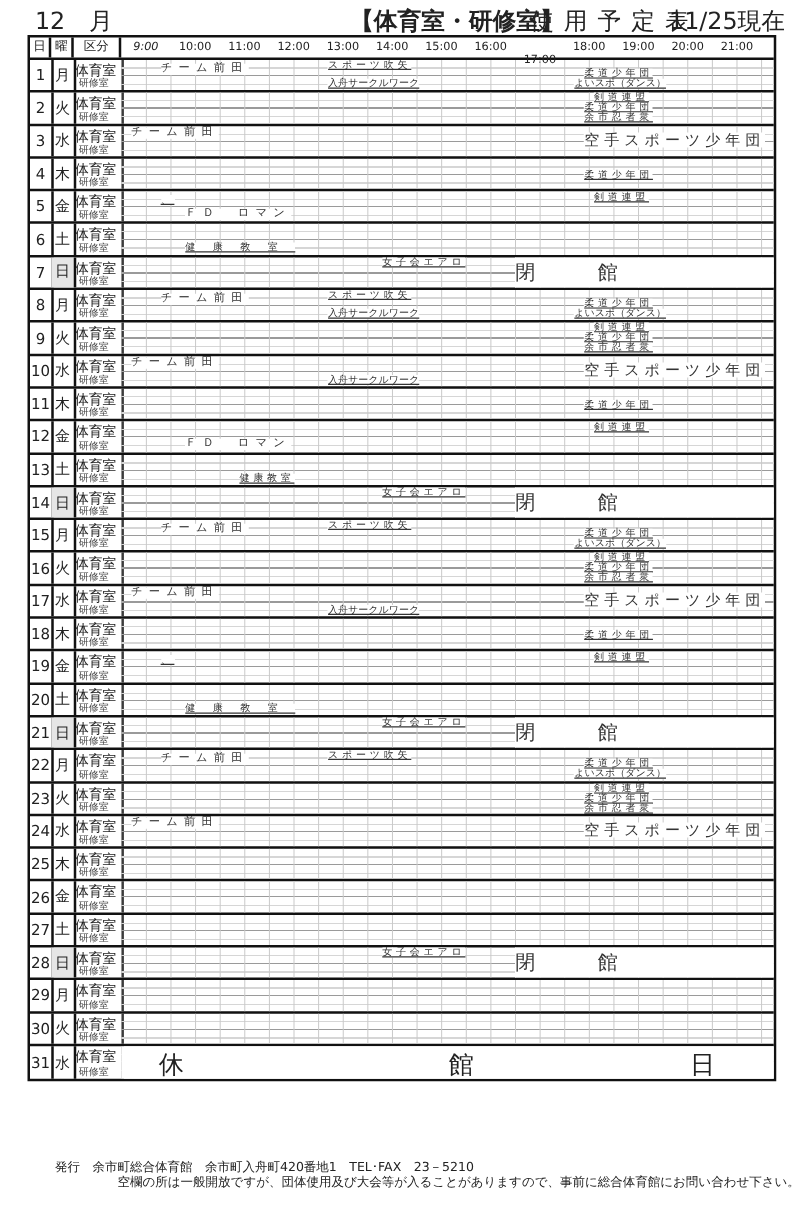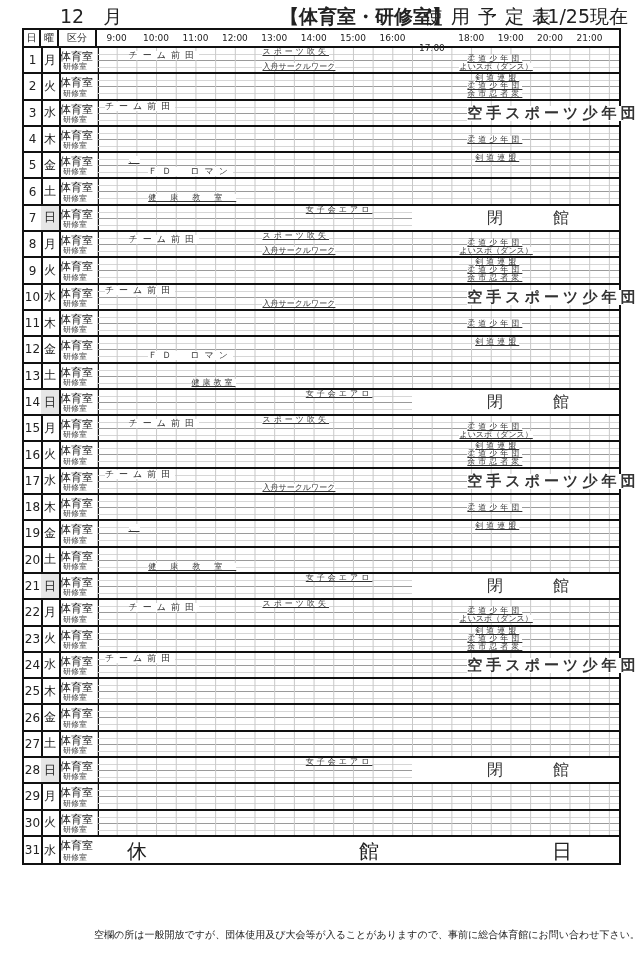--- a/index.html
+++ b/index.html
@@ -1,19 +1,19 @@
 <!DOCTYPE html>
 <html><head>
 <meta charset="utf-8">
 <style>
   html,body{margin:0;padding:0;background:#fff;}
   body{width:640px;height:975px;position:relative;overflow:hidden;font-family:"DejaVu Sans",sans-serif;color:#222;}
   .title{position:absolute;left:0;top:0;width:640px;height:28px;}
   .title span{position:absolute;top:4px;font-size:19px;letter-spacing:0;}
-  .t-month{left:28px;margin-left:32px;}
+  .t-month{left:28px;}
   .t-main{left:98px;letter-spacing:10px;}
   .t-bold{font-weight:bold;}
   .t-asof{position:absolute;right:12px;top:10px;font-size:11px;}
   .sheet{position:absolute;left:22px;top:28px;width:599px;border:2px solid #111;box-sizing:border-box;}
   .hdr{position:relative;height:16px;border-bottom:2px solid #111;font-size:10px;}
   .hdr div{position:absolute;top:0;height:16px;line-height:16px;text-align:center;box-sizing:border-box;}
   .c-day{left:0;width:17px;border-right:2px solid #111;}
   .c-dow{left:17px;width:18px;border-right:2px solid #111;}
   .c-room{left:35px;width:38px;border-right:2px solid #111;}
   .hour{font-size:9px;}
@@ -26,44 +26,44 @@
   .room .r1{position:absolute;top:1px;left:1px;font-size:11px;}
   .room .r2{position:absolute;bottom:0;left:4px;font-size:8px;color:#444;}
   .grid{position:absolute;left:73px;right:0;top:0;bottom:0;
     background-image:
       linear-gradient(to right,#c8c8c8 1px,transparent 1px),
       linear-gradient(to bottom,transparent 6px,#d6d6d6 6px,#d6d6d6 7px,transparent 7px,transparent 12px,#9a9a9a 12px,#9a9a9a 13px,transparent 13px,transparent 19px,#d6d6d6 19px,#d6d6d6 20px,transparent 20px);
     background-size:19.7px 100%,100% 100%;}
   .ev{position:absolute;white-space:nowrap;background:#fff;line-height:1;color:#333;}
   .ev.small{font-size:8px;letter-spacing:3px;text-decoration:underline;}
   .ev.med{font-size:9px;letter-spacing:5px;}
-  .ev.karate{font-size:15px;letter-spacing:4px;font-weight:bold;}
+  .ev.karate{font-size:12px;letter-spacing:4px;}
   .ev.closed{font-size:16px;letter-spacing:50px;background:#fff;}
-  .closedbox{position:absolute;background:#fff;display:flex;align-items:center;justify-content:flex-end;}
+  .closedbox{position:absolute;background:#fff;display:flex;align-items:center;justify-content:flex-start;}
   .kyukan{position:absolute;left:73px;right:0;top:0;bottom:0;background:#fff;font-size:20px;}
   .kyukan span{position:absolute;top:1px;}
   .footer{position:absolute;left:44px;top:929px;font-size:10px;line-height:12px;}
   .footer .f2,.footer .f3{padding-left:50px;}
 </style>
 </head>
 <body>
 
 <div class="title">
   <span class="t-month">12　月</span>
   <span class="t-bold" style="left:280px;">【体育室・研修室】</span>
   <span style="left:424px;letter-spacing:8px;">使用予定表</span>
   <span class="t-asof">11/25現在</span>
 </div>
 
 <div class="sheet" id="sheet">
   <div class="hdr" id="hdr">
     <div class="c-day">日</div>
     <div class="c-dow">曜</div>
     <div class="c-room">区分</div>
-  <div class="hour" style="left: 73px; width: 39.4px;">9:00</div>
+  <div class="hour" style="left: 73px; width: 39.4px; font-style: italic;">9:00</div>
       <div class="hour" style="left: 112.4px; width: 39.4px;">10:00</div>
       <div class="hour" style="left: 151.8px; width: 39.4px;">11:00</div>
       <div class="hour" style="left: 191.2px; width: 39.4px;">12:00</div>
       <div class="hour" style="left: 230.6px; width: 39.4px;">13:00</div>
       <div class="hour" style="left: 270px; width: 39.4px;">14:00</div>
       <div class="hour" style="left: 309.4px; width: 39.4px;">15:00</div>
       <div class="hour" style="left: 348.8px; width: 39.4px;">16:00</div>
       <div class="hour" style="left: 388.2px; width: 39.4px; margin-top: 10px;">17:00</div>
       <div class="hour" style="left: 427.6px; width: 39.4px;">18:00</div>
       <div class="hour" style="left: 467px; width: 39.4px;">19:00</div>
@@ -446,14 +446,15 @@
         <div class="kyukan">
           <span style="left:30px">休</span>
                  <span style="left:262px">館</span>
                  <span style="left:455px">日</span>
         </div>
       </div>
     </div>
 </div>
 
 <div class="footer">
+  <div class="f1">発行　余市町総合体育館　余市町入舟町420番地1　TEL･FAX　23－5210</div>
   <div class="f2">空欄の所は一般開放ですが、団体使用及び大会等が入ることがありますので、事前に総合体育館にお問い合わせ下さい。</div>
 </div>
 
 </body></html>

